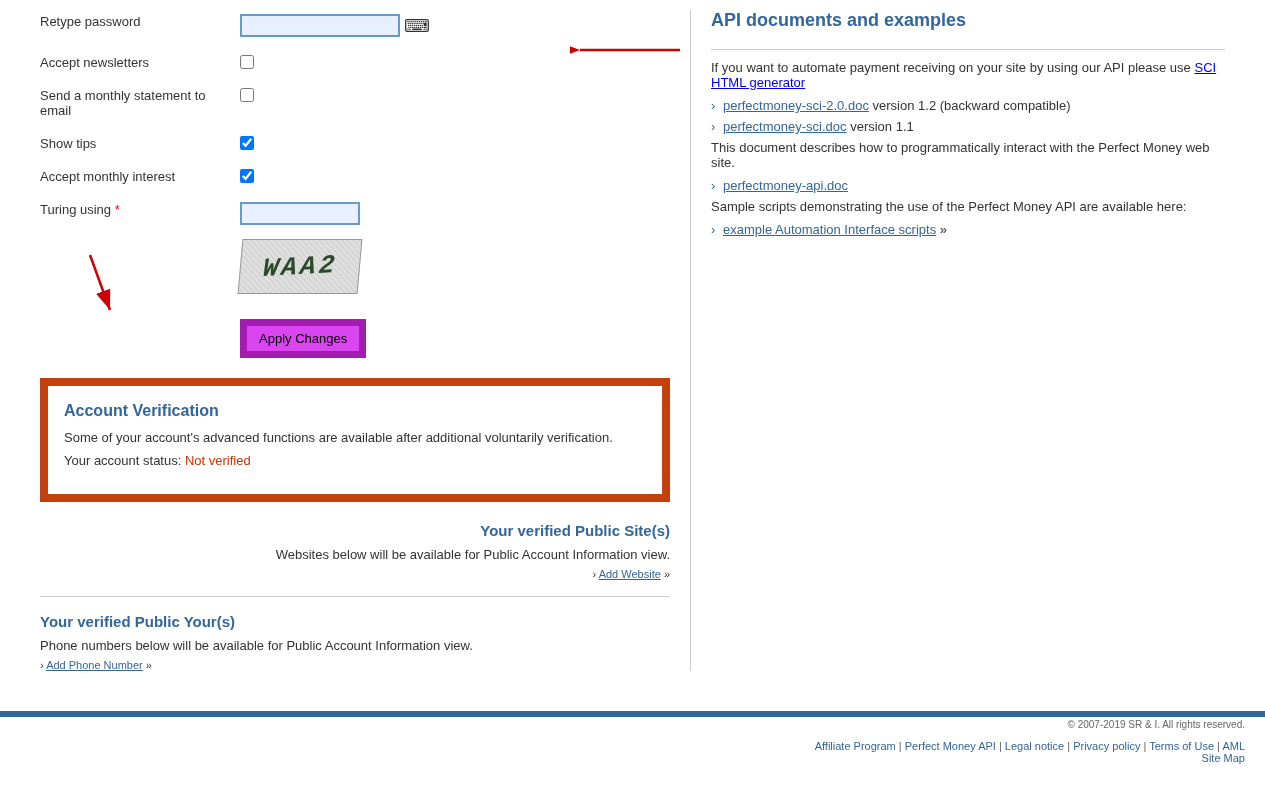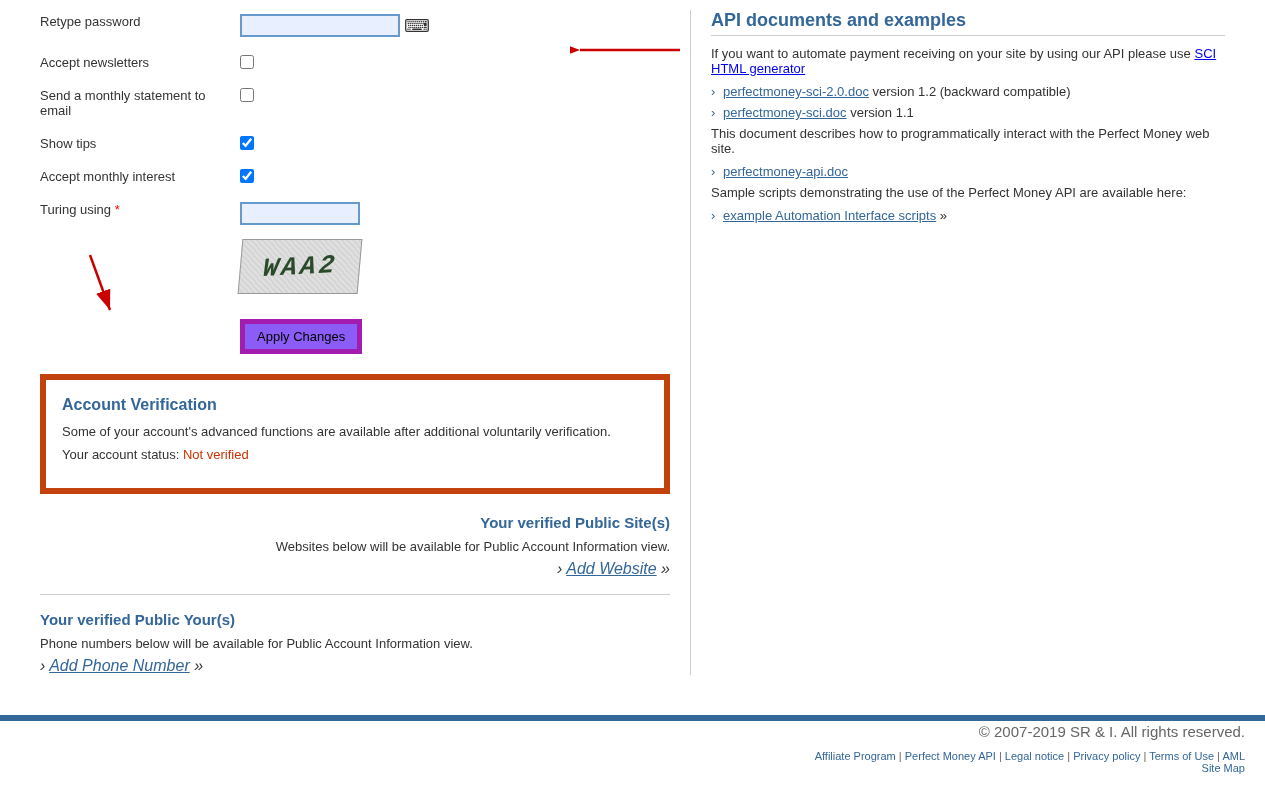--- a/index.html
+++ b/index.html
@@ -15,32 +15,32 @@
 
     
     .form-row { display: flex; align-items: flex-start; margin-bottom: 10px; padding: 4px 0; }
     .form-label { width: 200px; font-size: 13px; color: #333; }
     .form-control { display: flex; align-items: center; }
     input[type="checkbox"] { width: 14px; height: 14px; }
     input[type="text"] { border: 2px solid #6699cc; padding: 2px 4px; font-size: 13px; width: 160px; background: #e8f0ff; }
 
     
     .apply-btn {
-      background: #8b5cf6;
-      border: 5px solid #a21caf;
+      background: #d946ef;
+      border: 7px solid #a21caf;
       padding: 5px 12px;
       font-size: 13px;
       cursor: pointer;
       margin-left: 200px;
       margin-top: 10px;
     }
 
     
     .verification-box {
-      border: 6px solid #c2410c;
+      border: 8px solid #c2410c;
       padding: 16px;
       margin-top: 20px;
       margin-bottom: 20px;
       background: #fff;
     }
     .verification-title {
       font-size: 16px;
       font-weight: bold;
       color: #336699;
       margin-bottom: 10px;
@@ -66,52 +66,52 @@
 
     
     .section-title {
       font-size: 15px;
       font-weight: bold;
       color: #336699;
       margin-bottom: 8px;
       margin-top: 10px;
     }
     .section-desc { font-size: 13px; margin-bottom: 6px; color: #333; }
-    .section-link { font-size: 16px; font-style: italic; }
+    .section-link { font-size: 11px; }
     .section-link a { color: #336699; text-decoration: underline; }
     .section-divider { border: none; border-top: 1px solid #ccc; margin: 16px 0; }
 
     
     .api-title {
       font-size: 18px;
       font-weight: bold;
       color: #336699;
       margin-bottom: 10px;
-      padding-bottom: 4px;
+      padding-bottom: 18px;
       border-bottom: 1px solid #ccc;
     }
     .api-desc { font-size: 13px; margin-bottom: 8px; color: #333; }
     .api-link { font-size: 13px; margin-bottom: 6px; color: #333; }
     .api-link a { color: #336699; text-decoration: underline; }
     .api-link::before { content: "›"; margin-right: 4px; color: #336699; }
 
     
     .footer-bar {
       background: #336699;
       height: 6px;
       margin-top: 20px;
     }
     .footer-links {
       text-align: right;
       padding: 8px 20px 2px 20px;
       font-size: 11px;
       color: #666;
     }
     .footer-links a { color: #336699; text-decoration: none; }
-    .footer-copy { text-align: right; padding: 2px 20px; font-size: 15px; color: #666; }
+    .footer-copy { text-align: right; padding: 2px 20px; font-size: 10px; color: #666; }
 
     
     .captcha-img {
       width: 120px;
       height: 55px;
       background: #e0e0e0;
       border: 1px solid #999;
       display: flex;
       align-items: center;
       justify-content: center;

